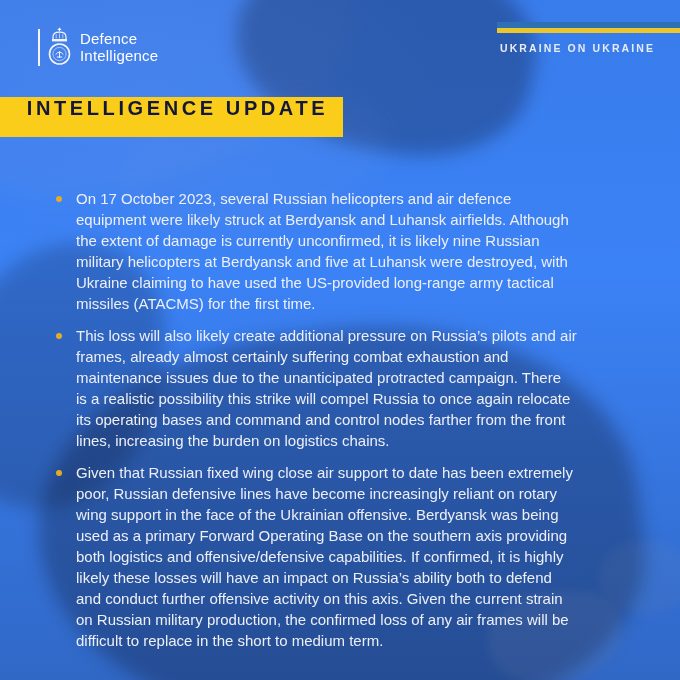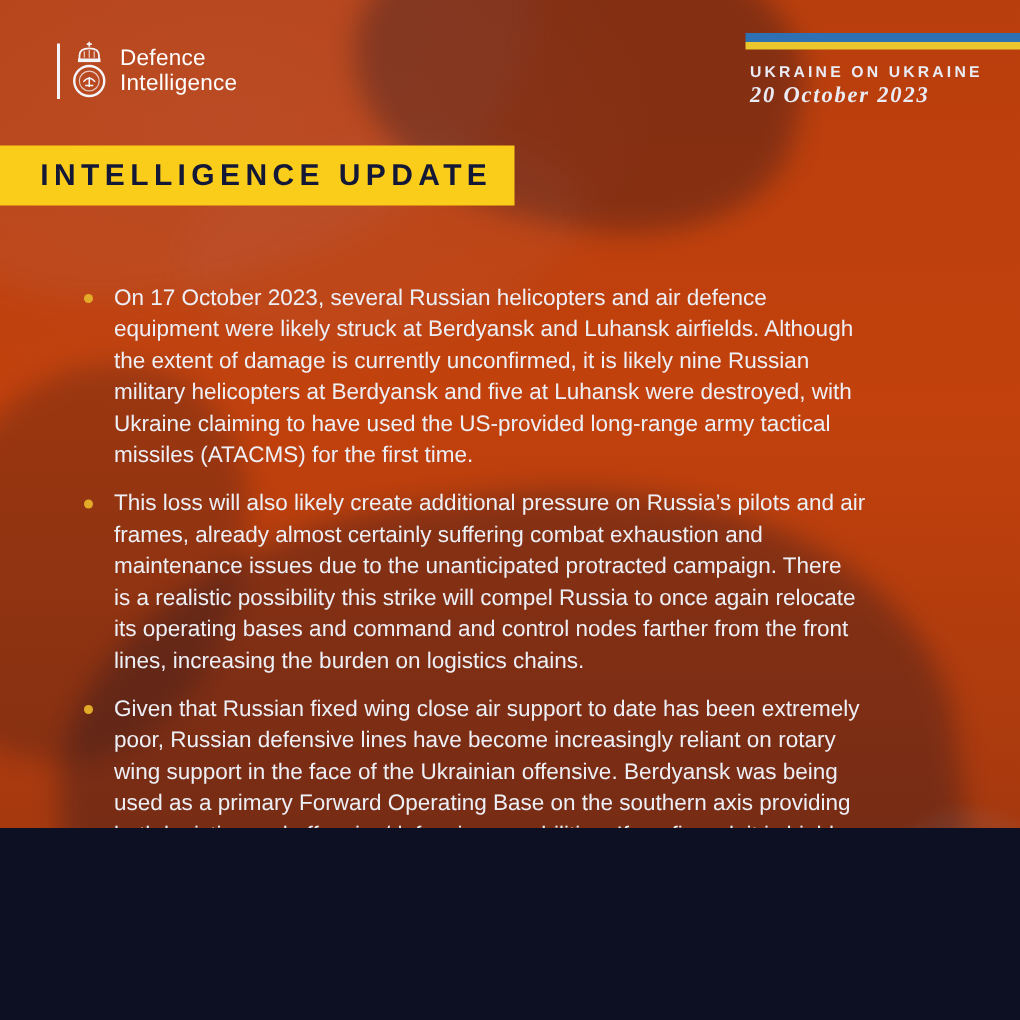--- a/index.html
+++ b/index.html
@@ -1,19 +1,19 @@
 <!DOCTYPE html>
 <html><head>
 <meta charset="utf-8">
 <style>
   html, body { margin: 0; padding: 0; background: #0d1022; }
   .canvas {
     position: relative;
-    width: 680px; height: 552px;
-    background: #c2410c;
+    width: 680px; height: 680px;
+    background: #3b82f6;
     overflow: hidden;
     font-family: "Liberation Sans", sans-serif;
   }
   
   .tex { position: absolute; pointer-events: none; }
   .tex-vignette {
     left: 0; top: 0; width: 680px; height: 680px;
     background:
       radial-gradient(420px 300px at 22% 12%, rgba(173,184,221,0.055), rgba(173,184,221,0) 70%),
       linear-gradient(180deg, rgba(10,12,30,0.05) 0%, rgba(10,12,30,0.0) 40%, rgba(9,11,28,0.22) 100%);
@@ -51,21 +51,21 @@
   .update-date {
     position: absolute; left: 500px; top: 56px;
     color: #e9ebf5; font-family: "Liberation Serif", serif;
     font-style: italic; font-weight: bold; font-size: 15px; letter-spacing: 1.2px;
   }
 
   
   .banner {
     position: absolute; left: 0; top: 97px; width: 343px; height: 40px;
     background: #fbcd1b;
-    display: flex; align-items: center; justify-content: center;
+    display: flex; align-items: flex-start; justify-content: center;
     padding-left: 12px; box-sizing: border-box;
   }
   .banner-label {
     color: #141837; font-size: 20px; font-weight: bold; letter-spacing: 3.6px;
   }
 
   
   .bullets {
     position: absolute; left: 40px; top: 172px; width: 610px;
     margin: 16px; padding: 0; list-style: none;
@@ -109,21 +109,20 @@
       <div>Defence</div>
       <div>Intelligence</div>
     </div>
   </div>
 
   <div class="flag-bar">
     <div class="flag-blue"></div>
     <div class="flag-yellow"></div>
   </div>
   <div class="update-label">UKRAINE ON UKRAINE</div>
-  <div class="update-date">20 October 2023</div>
 
   <div class="banner">
     <span class="banner-label">INTELLIGENCE UPDATE</span>
   </div>
 
   <ul class="bullets">
     <li class="bullet-item">
       <span class="bullet-dot"></span>
       <span class="bullet-text">On 17 October 2023, several Russian helicopters and air defence
 equipment were likely struck at Berdyansk and Luhansk airfields. Although

